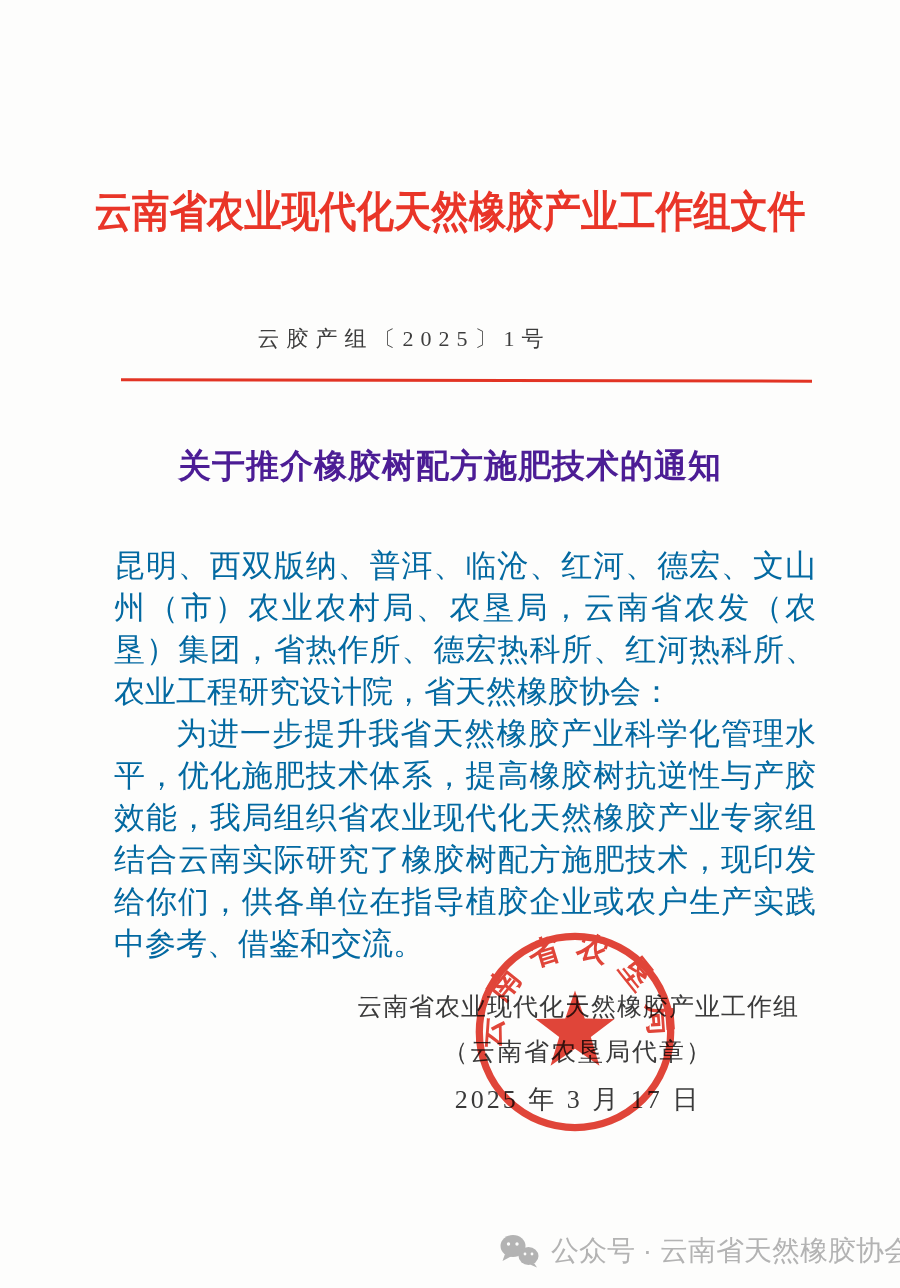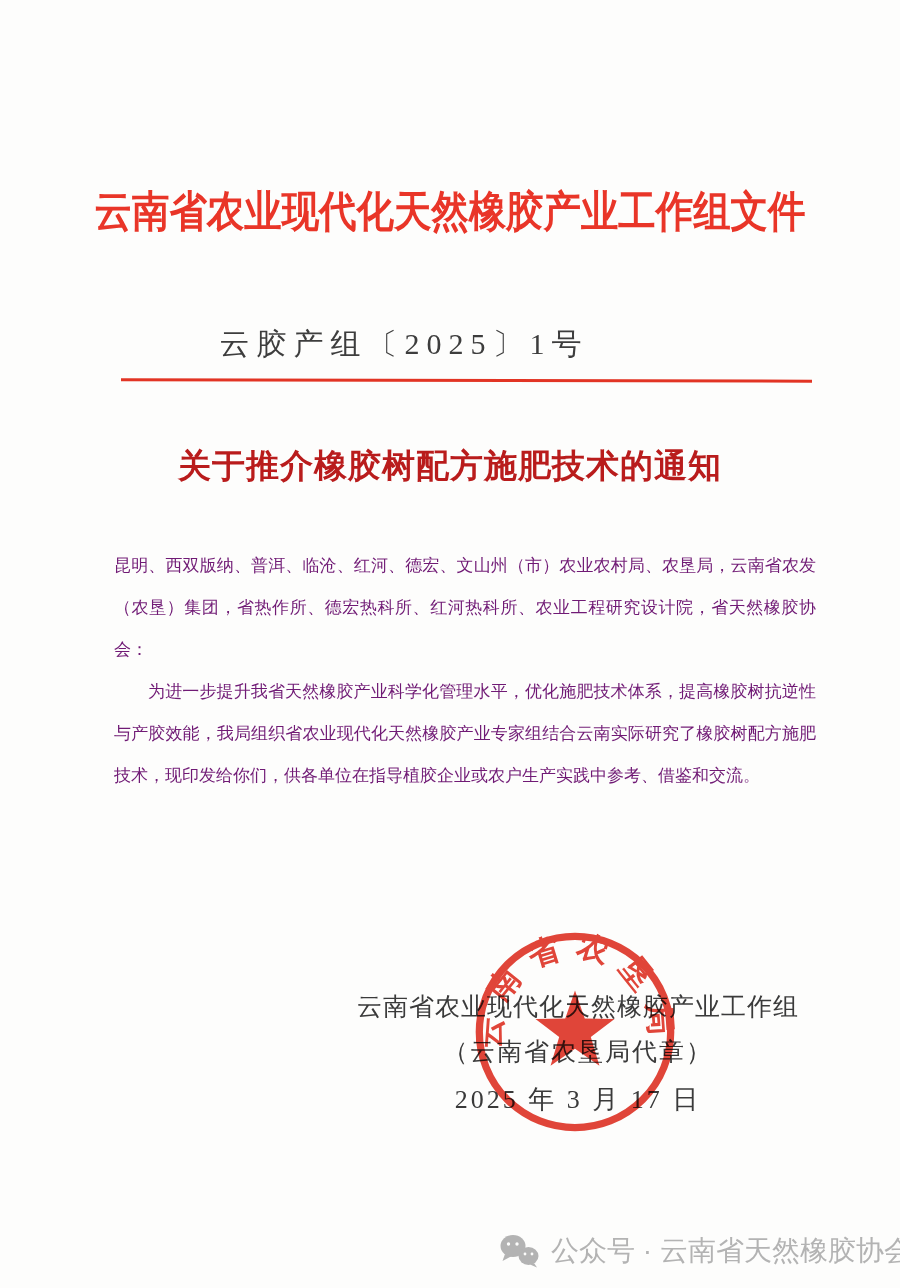--- a/index.html
+++ b/index.html
@@ -24,21 +24,21 @@
     transform: scaleX(0.87);
     transform-origin: 50% 50%;
     letter-spacing: 0px;
   }
   .doc-number {
     position: absolute;
     top: 324px;
     left: 0;
     width: 808px;
     text-align: center;
-    font-size: 30px;
+    font-size: 22px;
     letter-spacing: 7px;
     color: #3d3d3d;
   }
   .red-line {
     position: absolute;
     top: 379px;
     left: 121px;
     width: 691px;
     height: 3px;
     background: #e23424;
@@ -47,30 +47,30 @@
   .notice-title {
     position: absolute;
     top: 444px;
     left: 0;
     width: 900px;
     margin: 0;
     text-align: center;
     font-size: 33px;
     font-weight: bold;
     letter-spacing: 1px;
-    color: #b91c1c;
+    color: #4c1d95;
   }
   .body-text {
     position: absolute;
     top: 545px;
     left: 114px;
     width: 702px;
-    font-size: 17px;
+    font-size: 31px;
     line-height: 42px;
-    color: #701a75;
+    color: #0369a1;
     text-align: justify;
   }
   .body-text p { margin: 0; }
   .body-text p.indented { text-indent: 2em; font-family: Liberation Serif, serif; }
   .sig {
     position: absolute;
     left: 578px;
     transform: translateX(-50%);
     white-space: nowrap;
     color: #3a3a3a;

